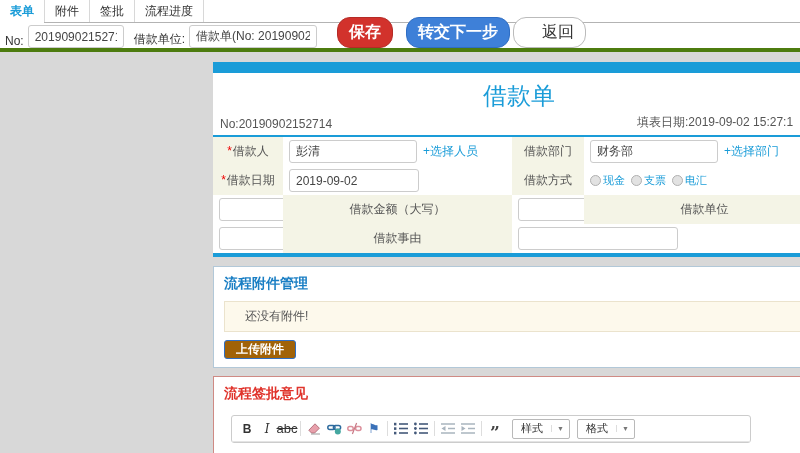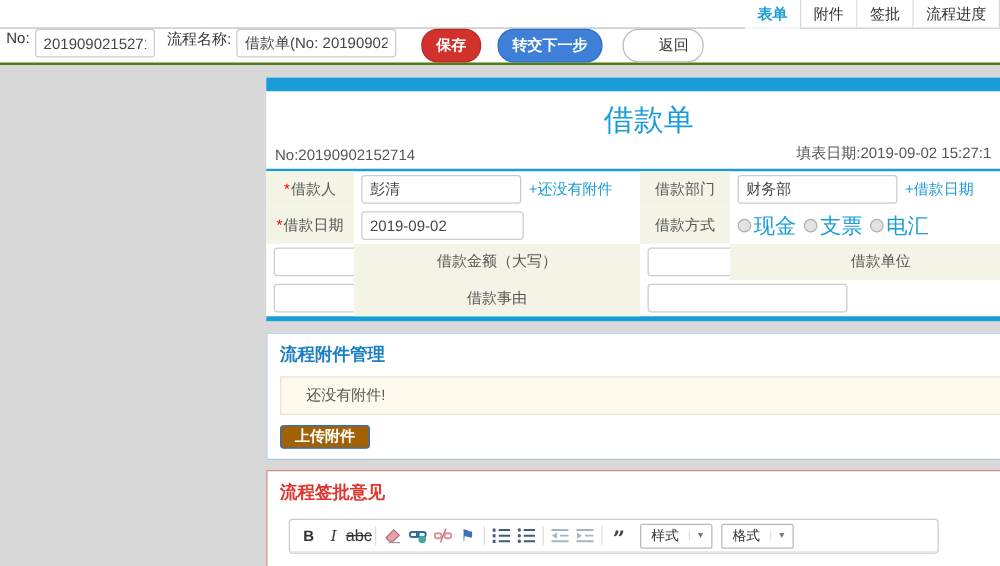--- a/index.html
+++ b/index.html
@@ -5,51 +5,51 @@
   * { box-sizing: border-box; margin: 0; padding: 0; }
   html, body { width: 800px; height: 453px; overflow: hidden; }
   body {
     position: relative;
     background: #d8d8d8;
     font-family: "Liberation Sans", "DejaVu Sans", sans-serif;
     font-size: 12px; color: #333;
   }
   
   .tophead { position: absolute; top: 0; left: 0; width: 800px; background: #fff; z-index: 5; }
-  .tabbar { display: flex; height: 23px; border-bottom: 1px solid #b3b3b3; background: #fff; justify-content: flex-end; }
+  .tabbar { display: flex; height: 23px; border-bottom: 1px solid #b3b3b3; background: #fff; }
   .tab { padding: 0 10px; line-height: 22px; font-size: 12px; color: #333; border-right: 1px solid #d8d8d8; cursor: pointer; background: #fff; }
   .tab.active { color: #1a9cd8; font-weight: bold; position: relative; }
   .tab.active::after { content:""; position:absolute; left:0; right:0; bottom:-1px; height:1px; background:#fff; }
-  .formbar { display: flex; align-items: flex-start; height: 29px; padding-left: 5px; background: #fff; border-bottom: 2px solid #4d7c0f; }
+  .formbar { display: flex; align-items: flex-end; height: 29px; padding-left: 5px; background: #fff; border-bottom: 4px solid #4d7c0f; }
   .formbar label { margin-right: 4px; color: #333; }
   input.txt { height: 23px; border: 1px solid #ccc; border-radius: 3px; font-size: 12px; padding: 0 6px; font-family: inherit; color: #444; background: #fff; }
   .no-input { width: 96px; margin-right: 10px; }
   .flow-input { width: 128px; }
-  .btn { font-size: 12px; padding: 4px 11px; border-radius: 13px; border: 1px solid transparent; cursor: pointer; font-family: Liberation Serif, serif; font-weight: bold; }
+  .btn { font-size: 16px; padding: 4px 11px; border-radius: 13px; border: 1px solid transparent; cursor: pointer; font-family: Liberation Serif, serif; font-weight: bold; }
   .btn-save { background: #d2322c; border-color: #b52b26; color: #fff; margin-left: 20px; }
   .btn-next { background: #3e80d8; border-color: #2f6ec4; color: #fff; margin-left: 13px; }
-  .btn-back { background: #fff; border-color: #bbb; color: #333; margin-left: 16px; font-weight: normal; padding-left: 28px; }
+  .btn-back { background: #fff; border-color: #bbb; color: #333; margin-left: 3px; font-weight: normal; padding-left: 28px; }
   
   .main { position: absolute; left: 213px; top: 62px; width: 612px; }
   .panel-form { background: #fff; }
   .bluebar-top { height: 11px; background: #1a9cd8; }
   .form-title { text-align: center; color: #1a9cd8; font-size: 24px; padding: 7px 0 2px; }
   .meta { position: relative; height: 21px; font-size: 12px; color: #555; }
   .meta-no { position: absolute; left: 7px; bottom: 4px; }
   .meta-date { position: absolute; left: 424px; bottom: 4px; white-space: nowrap; }
   .blueline { height: 2px; background: #1a9cd8; }
   .fgrid { display: grid; grid-template-columns: 70px 229px 72px 1fr; }
   .fl { background: #f4f4e6; display: flex; align-items: center; justify-content: center; text-align: center; font-size: 12px; color: #555; padding: 3px 3px; line-height: 1.4; }
   .fv { display: flex; align-items: center; padding: 3px 0 3px 6px; }
   .ro { background: #e9e9e9; width: 128px; }
   .w130 { width: 130px; }
   .w160 { width: 160px; }
   .link { color: #1a9cd8; font-size: 12px; margin-left: 6px; text-decoration: none; white-space: nowrap; cursor: pointer; }
   .req { color: #e00; margin-right: 1px; }
-  .radio-group { display: flex; align-items: center; font-size: 17px; color: #1a9cd8; }
+  .radio-group { display: flex; align-items: center; font-size: 11px; color: #1a9cd8; }
   .radio-item { display: inline-flex; align-items: center; margin-right: 6px; cursor: pointer; }
   .rb { width: 11px; height: 11px; border-radius: 50%; background: #e2e2e2; border: 1px solid #b0b0b0; display: inline-block; margin-right: 2px; }
   .bluebar-bottom { height: 4px; background: #1a9cd8; }
   
   .panel-attach { margin-top: 9px; background: #fff; border: 1px solid #b2c8d8; padding: 8px 10px; }
   .attach-title { color: #1b7fc4; font-weight: bold; font-size: 14px; }
   .warnbox { margin-top: 8px; background: #fdf9ec; border: 1px solid #ebe3cd; color: #555; font-size: 12px; padding: 6px 20px; width: 652px; }
   .btn-upload { margin-top: 8px; background: #a16207; border: 1px solid #2f6ec4; color: #fff; font-size: 12px; padding: 0 11px; border-radius: 3px; font-weight: bold; cursor: pointer; font-family: inherit; }
   
   .panel-approve { margin-top: 8px; background: #fff; border: 1px solid #cf8a84; padding: 8px 10px; height: 220px; }
@@ -73,21 +73,21 @@
 <div class="tophead">
   <div class="tabbar">
     <div class="tab active">表单</div>
     <div class="tab">附件</div>
     <div class="tab">签批</div>
     <div class="tab">流程进度</div>
   </div>
   <div class="formbar">
     <label>No:</label>
     <input class="txt no-input" value="20190902152714" style="">
-    <label>流程名称:</label>
+    <label>借款单位:</label>
     <input class="txt flow-input" value="借款单(No: 20190902152714)彭清" style="">
     <button class="btn btn-save">保存</button>
     <button class="btn btn-next">转交下一步</button>
     <button class="btn btn-back">返回</button>
   </div>
 </div>
 
 <div class="main">
 
   <div class="panel-form">
@@ -100,28 +100,28 @@
     <div class="blueline"></div>
 
     <div class="fgrid">
 
       <div class="fl">
           <span class="req">*</span>
           <span>借款人</span>
         </div>
       <div class="fv">
         <input class="txt ro" readonly="" value="彭清" style="">
-        <a class="link">+还没有附件</a>
+        <a class="link">+选择人员</a>
       </div>
       <div class="fl">
           <span>借款部门</span>
         </div>
       <div class="fv">
         <input class="txt ro" readonly="" value="财务部" style="">
-        <a class="link">+借款日期</a>
+        <a class="link">+选择部门</a>
       </div>
 
       <div class="fl">
           <span class="req">*</span>
           <span>借款日期</span>
         </div>
       <div class="fv">
         <input class="txt w130" value="2019-09-02" style="">
       </div>
       <div class="fl">

